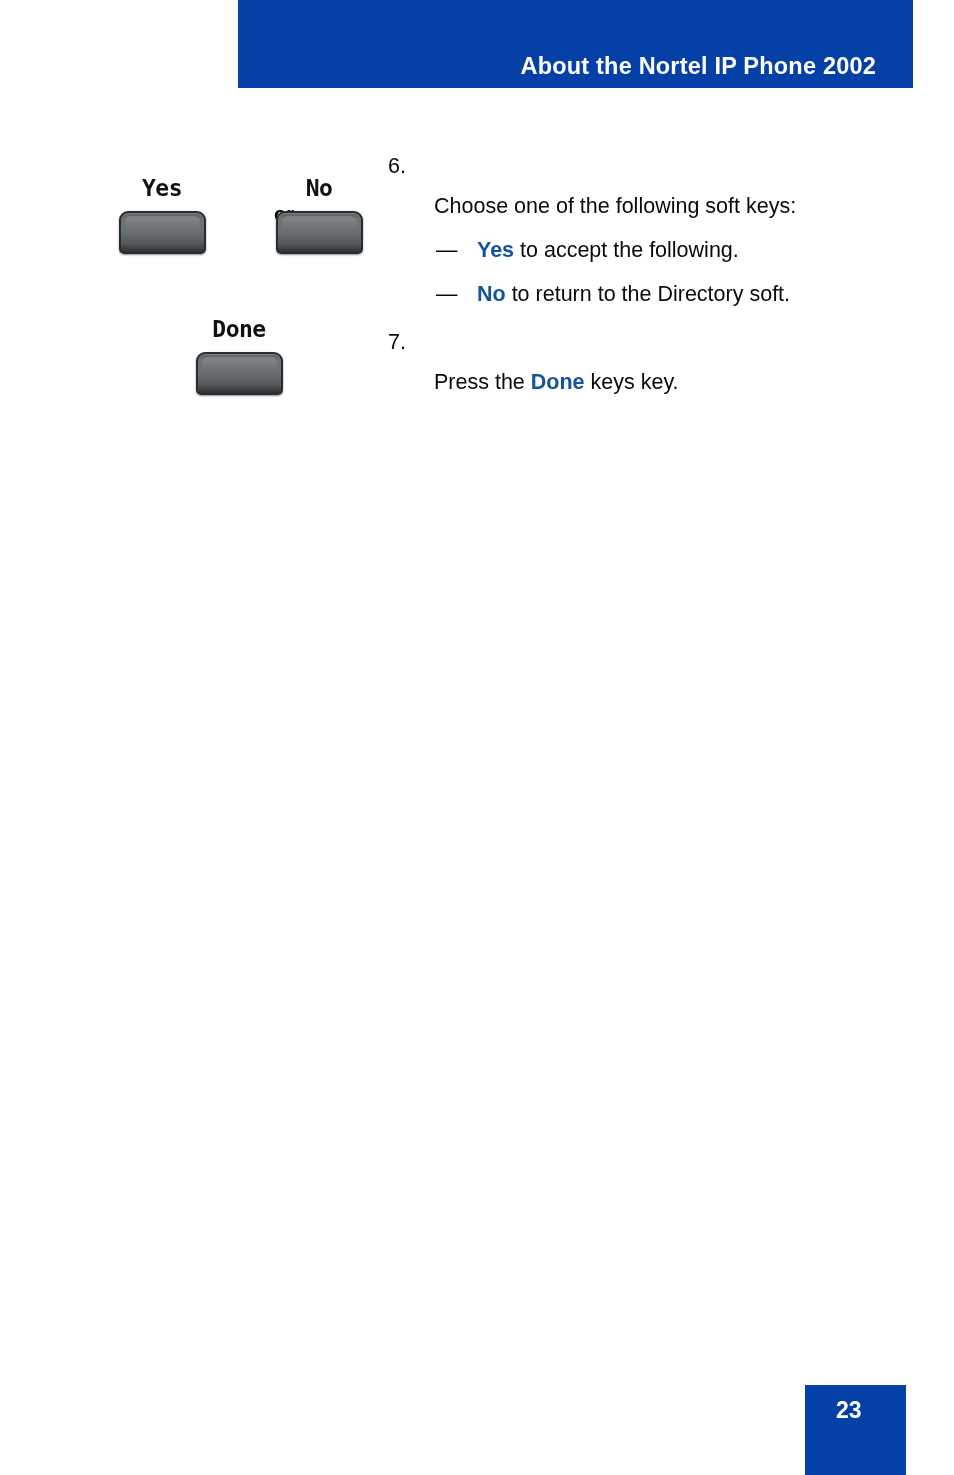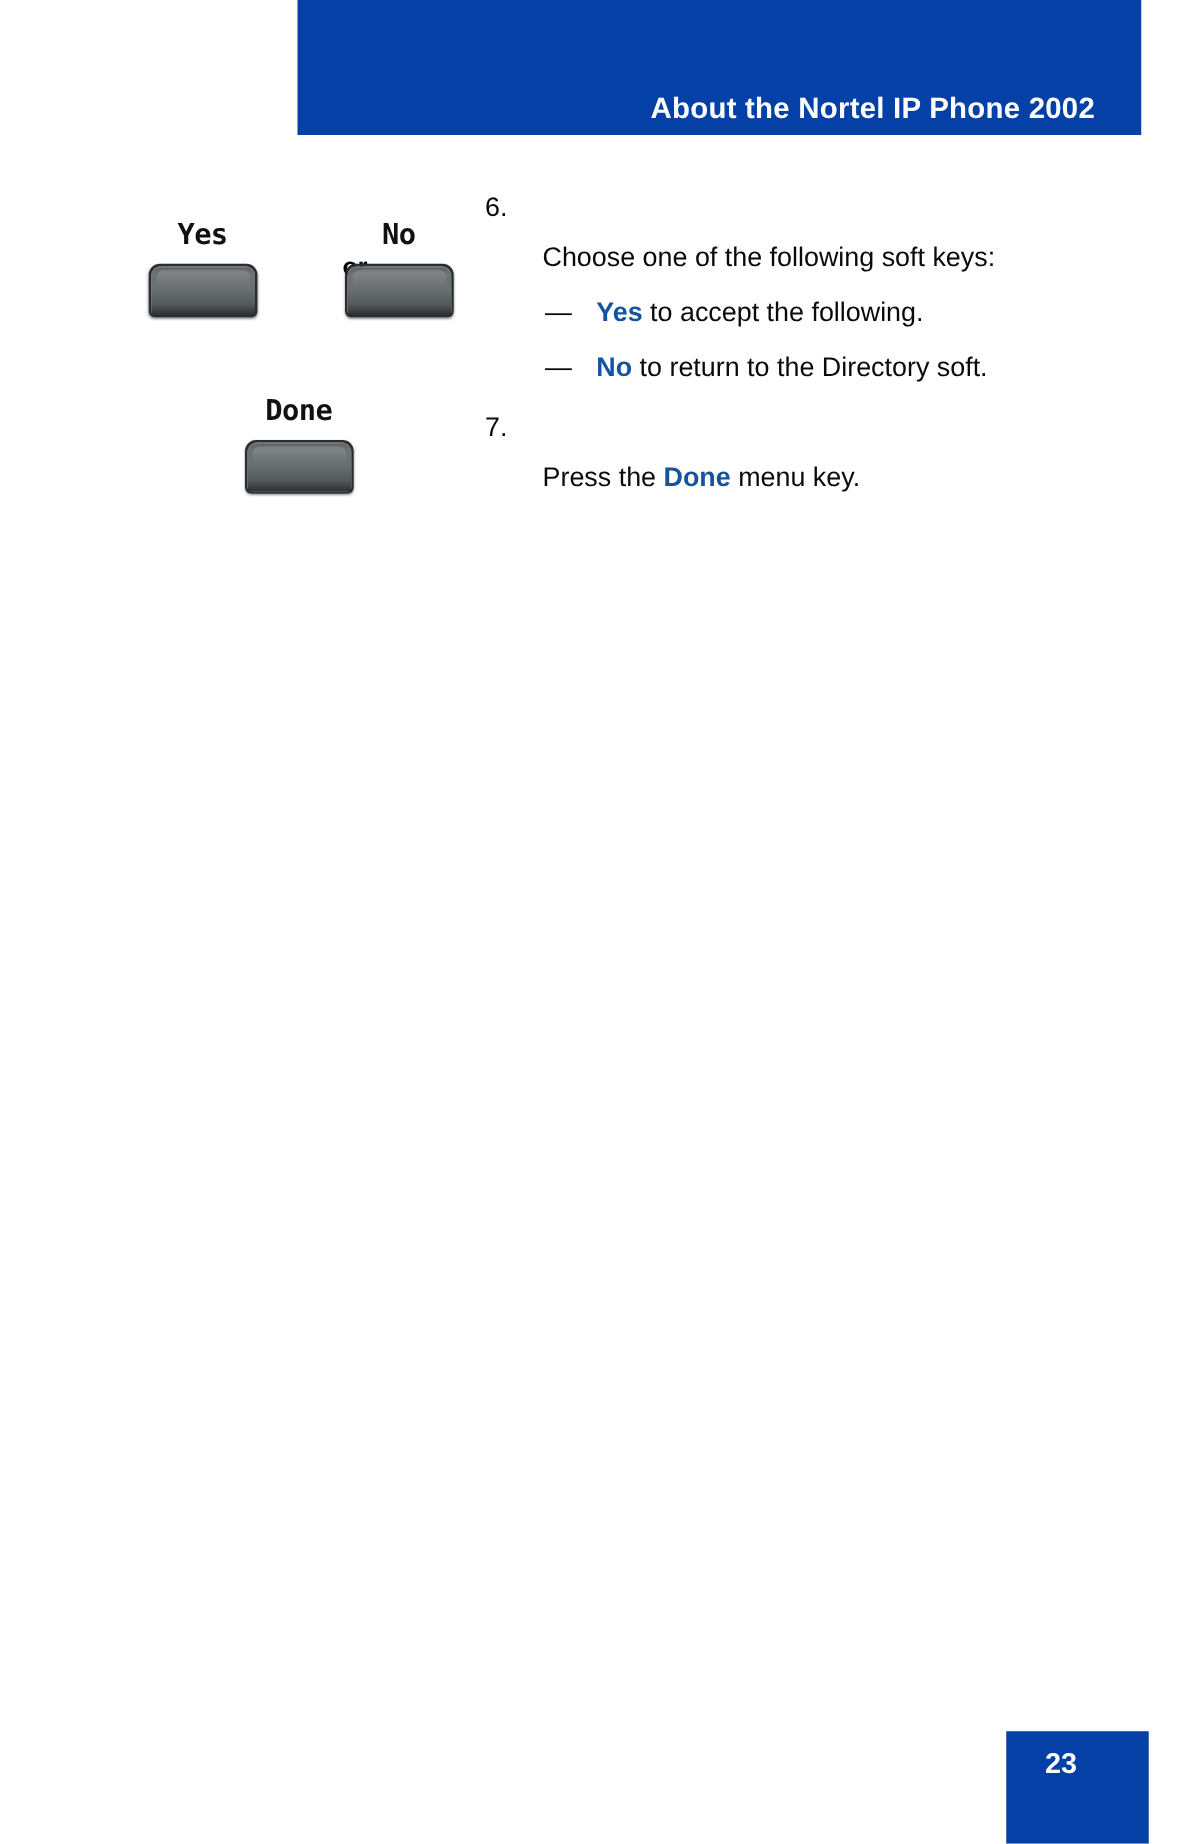--- a/index.html
+++ b/index.html
@@ -15,21 +15,21 @@
     -webkit-font-smoothing: antialiased;
     overflow: hidden;
   }
 
   
   .header-band {
     position: absolute;
     left: 238px;
     top: 0;
     width: 675px;
-    height: 108px;
+    height: 88px;
     background: #0540a6;
   }
   .header-title {
     position: absolute;
     right: 37px;
     bottom: 8px;
     color: #ffffff;
     font-size: 23.5px;
     font-weight: bold;
     letter-spacing: 0.2px;
@@ -151,21 +151,21 @@
   .key-name {
     color: #15539e;
     font-weight: bold;
   }
 
   
   .page-box {
     position: absolute;
     left: 805px;
     top: 1385px;
-    width: 114px;
+    width: 101px;
     height: 90px;
     background: #0540a6;
   }
   .page-number {
     position: absolute;
     left: 31px;
     top: 12px;
     color: #ffffff;
     font-size: 23px;
     font-weight: bold;
@@ -216,21 +216,21 @@
       <div class="subitem">
         <div class="dash">—</div>
         <div class="subitem-text"><span class="key-name">No</span><span> to return to the Directory soft.</span></div>
       </div>
     </div>
   </div>
 
   <div class="step" style="top:240px;">
     <div class="step-row">
       <div class="step-num">7.</div>
-      <div class="step-text"><span>Press the </span><span class="key-name">Done</span><span> menu key.</span></div>
+      <div class="step-text"><span>Press the </span><span class="key-name">Done</span><span> keys key.</span></div>
     </div>
   </div>
 
 </div>
 
 <div class="page-box">
   <div class="page-number">23</div>
 </div>
 
 </body></html>

